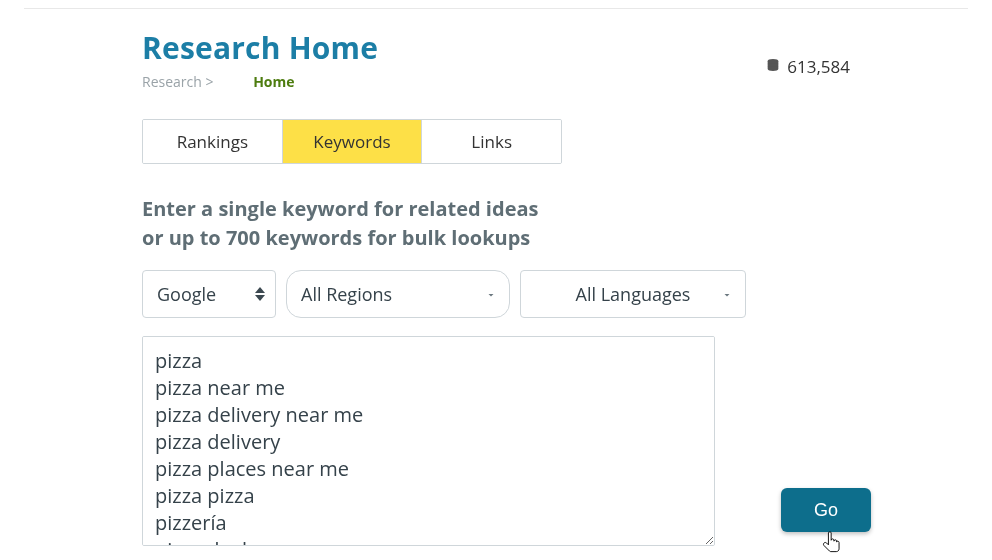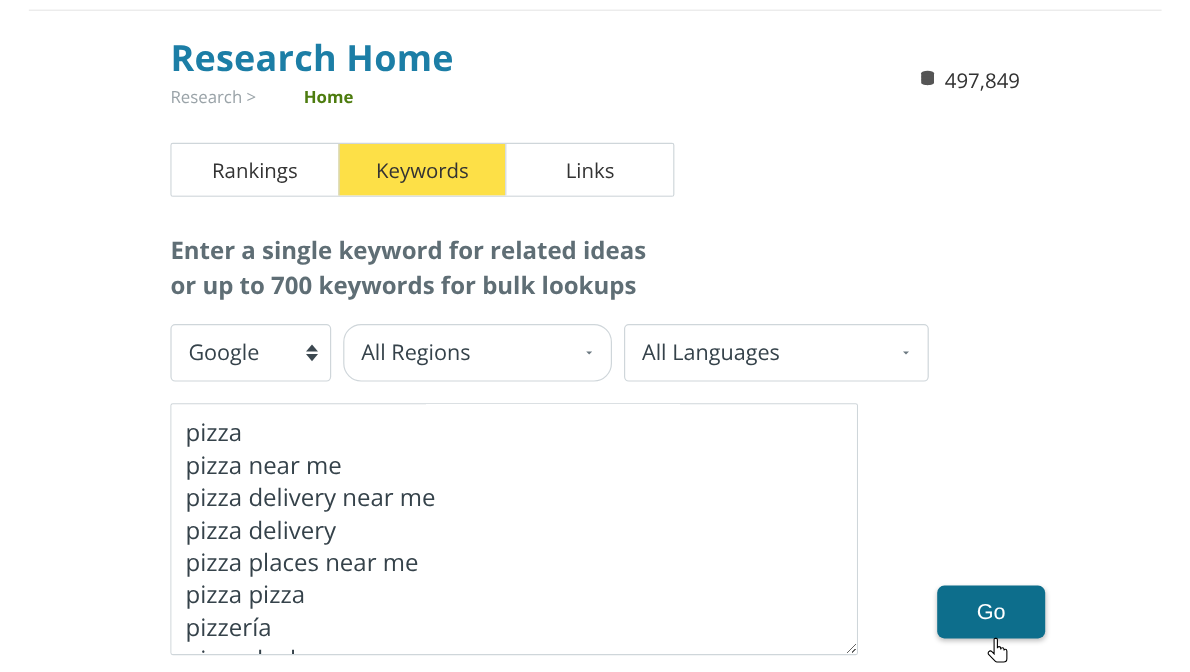--- a/index.html
+++ b/index.html
@@ -14,21 +14,21 @@
   .credits svg { width: 16px; height: 16px; fill: #555; }
   .tabs { display: flex; margin: 28px 0 0 118px; width: 420px; border: 1px solid #cfd6da; border-radius: 2px; overflow: hidden; }
   .tab { flex: 1; text-align: center; padding: 10px 0; font-size: 17px; color: #333; background: #fff; cursor: pointer; }
   .tab + .tab { border-left: 1px solid #cfd6da; }
   .tab.active { background: #fde047; }
   .instructions { margin: 30px 0 0 118px; color: #5f6e75; font-size: 20px; line-height: 1.45; font-weight: bold; }
   .controls { display: flex; gap: 10px; margin: 18px 0 0 118px; }
   .select { position: relative; border: 1px solid #cfd6da; border-radius: 4px; background: #fff; height: 48px; display: flex; align-items: center; padding: 0 14px; color: #35424a; font-size: 18px; cursor: pointer; }
   .sel-engine { width: 134px; }
   .sel-region { width: 224px; border-radius: 15px; }
-  .sel-lang   { width: 254px; }
+  .sel-lang   { width: 226px; justify-content: center; }
   .caret { position: absolute; right: 12px; top: 50%; transform: translateY(-50%); }
   .caret svg { width: 12px; height: 12px; fill: #6b7880; }
   .updown { position: absolute; right: 10px; top: 50%; transform: translateY(-50%); display: flex; flex-direction: column; gap: 2px; }
   .updown .tri { width: 0; height: 0; border-left: 5px solid transparent; border-right: 5px solid transparent; }
   .updown .up { border-bottom: 6px solid #3c4850; }
   .updown .dn { border-top: 6px solid #3c4850; }
   .ta-wrap { margin: 18px 0 0 118px; width: 573px; }
   textarea.keywords { width: 573px; height: 210px; border: 1px solid #cfd6da; border-radius: 2px; padding: 10px 12px; font-size: 20px; color: #35424a; line-height: 1.35; resize: vertical; font-family: inherit; overflow-y: scroll; }
   .go-btn { position: absolute; left: 781px; top: 488px; width: 90px; height: 44px; background: #0d6e8c; color: #fff; border: none; border-radius: 6px; font-size: 18px; cursor: pointer; box-shadow: 0 2px 4px rgba(0,0,0,.25); }
   .cursor { position: absolute; left: 822px; top: 530px; pointer-events: none; }
@@ -52,21 +52,21 @@
     </div>
     <div class="credits">
       <span>
         <svg viewBox="0 0 24 24">
             <ellipse cx="12" cy="6" rx="8" ry="3"></ellipse>
             <path d="M4 6v4c0 1.66 3.58 3 8 3s8-1.34 8-3V6"></path>
             <path d="M4 10v4c0 1.66 3.58 3 8 3s8-1.34 8-3v-4"></path>
             <path d="M4 14v4c0 1.66 3.58 3 8 3s8-1.34 8-3v-4"></path>
           </svg>
       </span>
-      <span>497,849</span>
+      <span>613,584</span>
     </div>
   </div>
 
   <div class="tabs">
     <div class="tab">Rankings</div>
     <div class="tab active">Keywords</div>
     <div class="tab">Links</div>
   </div>
 
   <div class="instructions">

